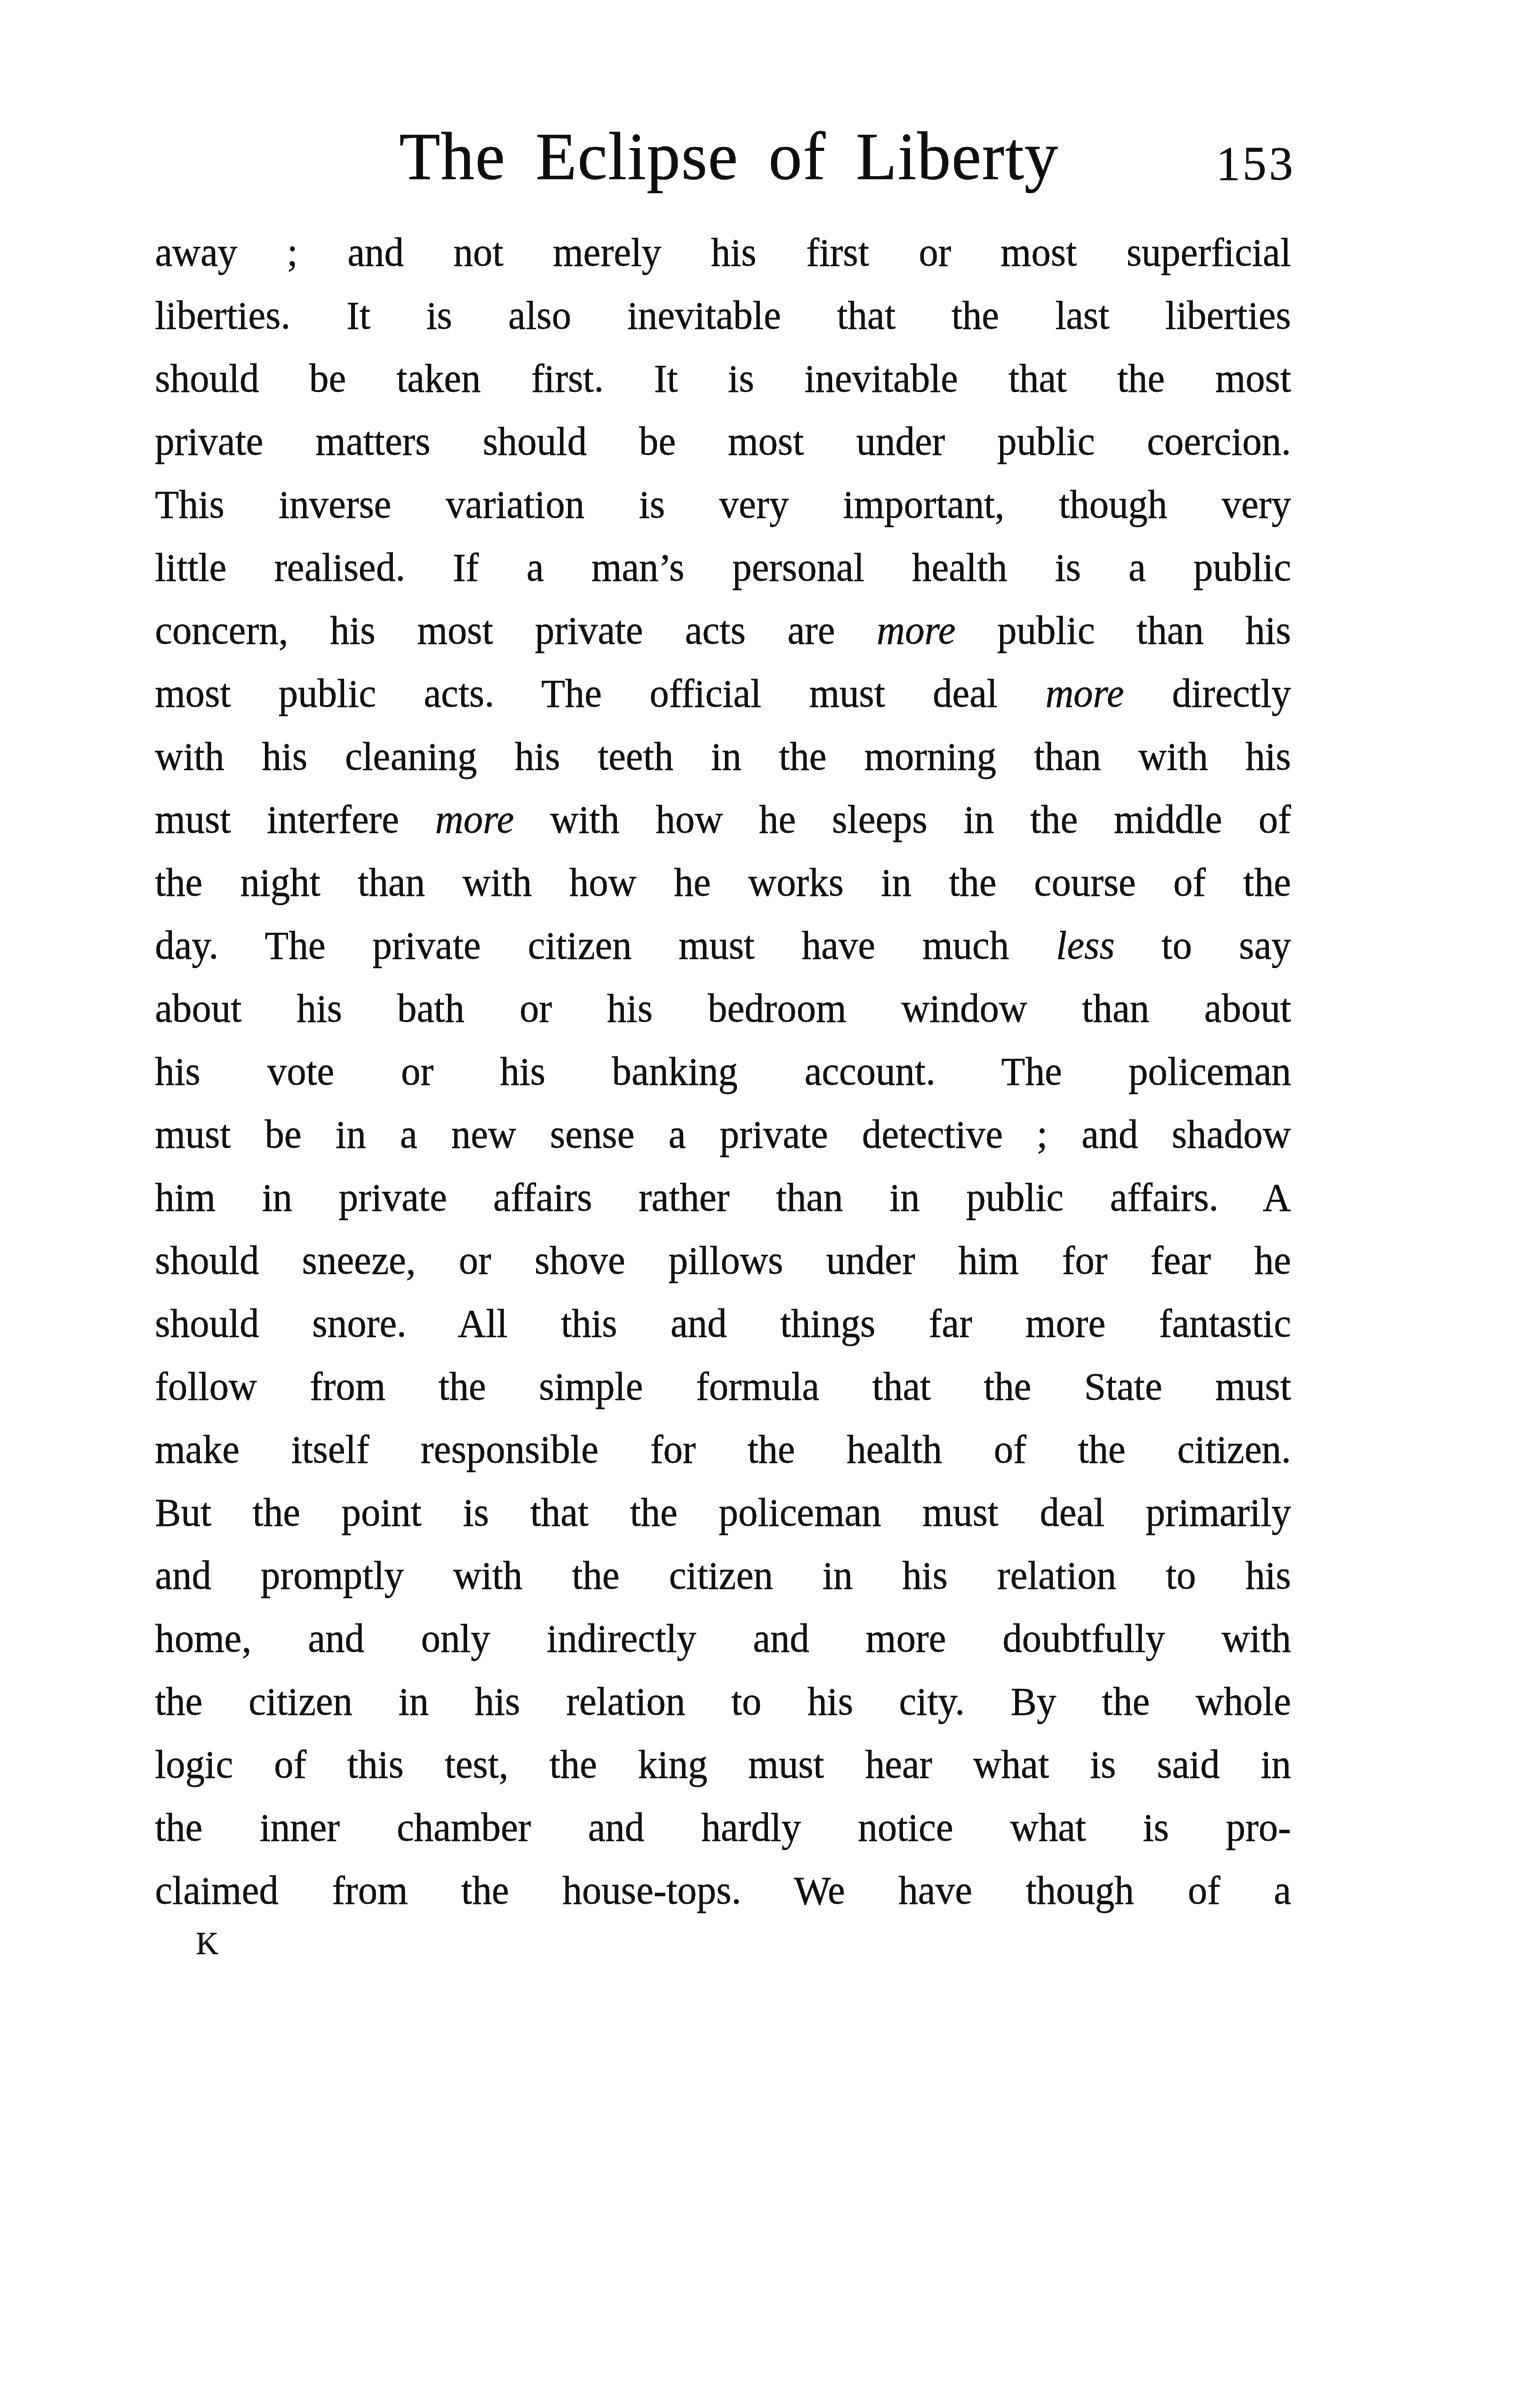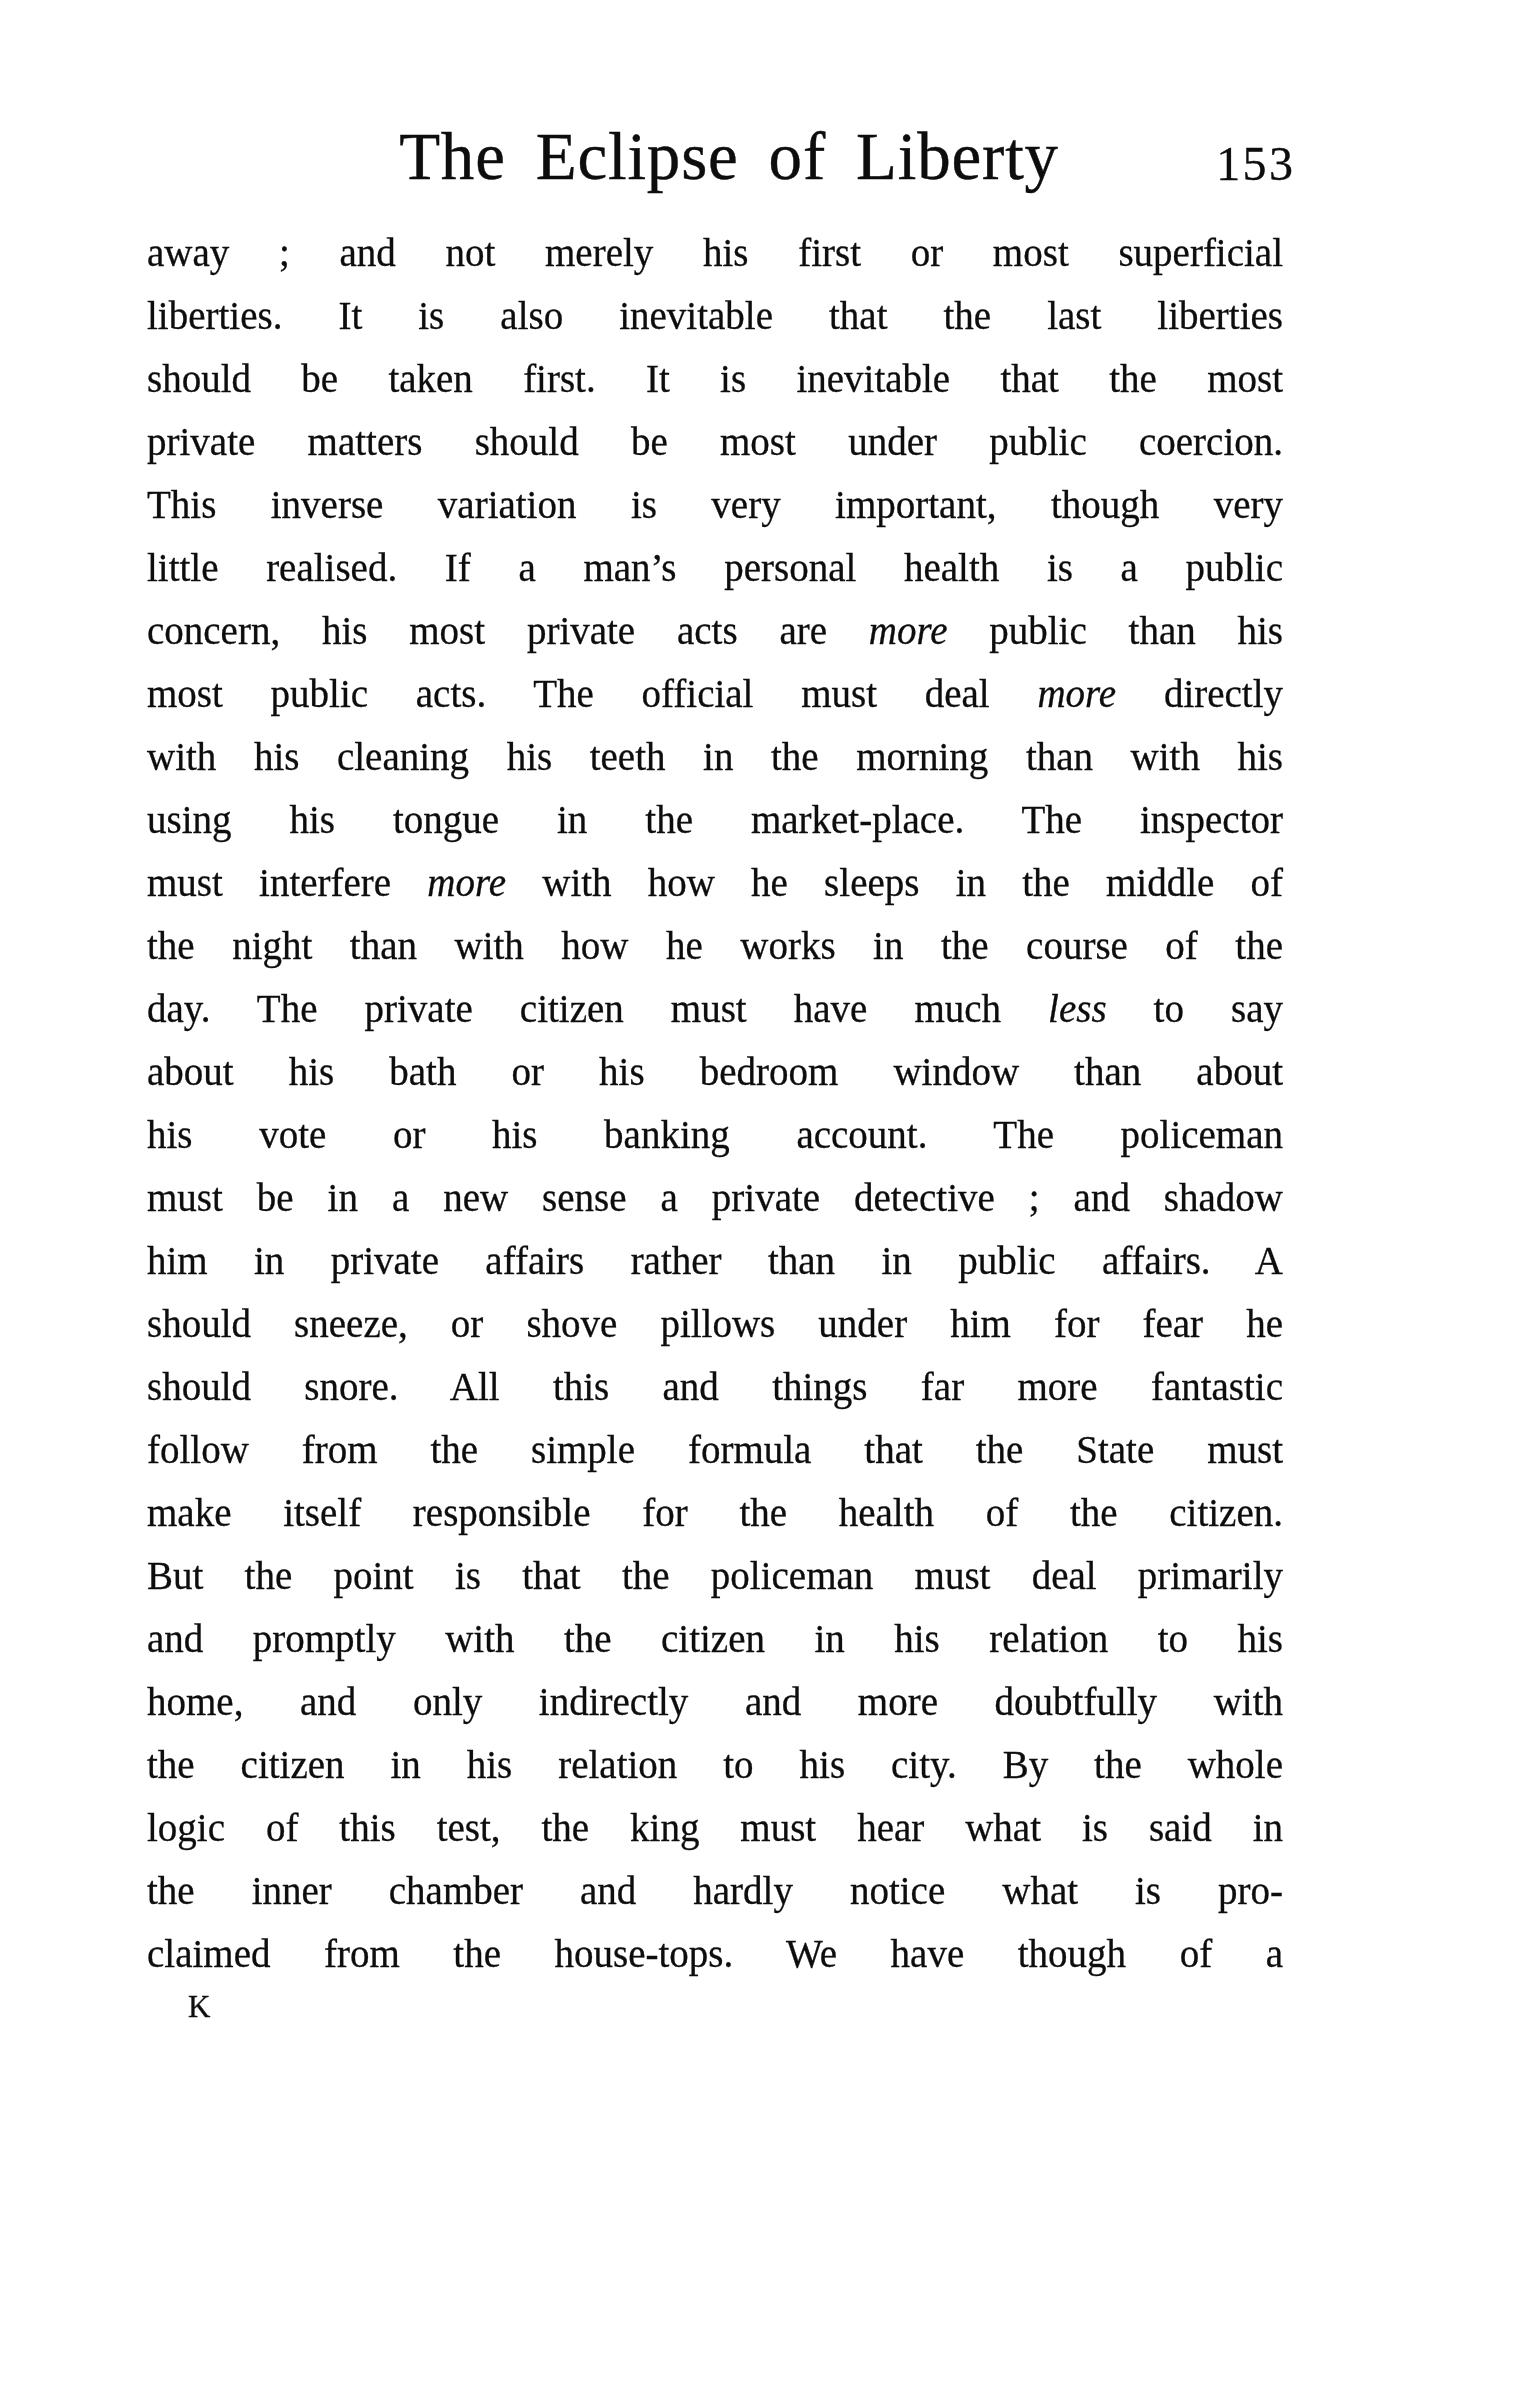--- a/index.html
+++ b/index.html
@@ -40,21 +40,21 @@
     right: 1.6px;
     top: 7.8px;
     font-size: 48px;
     line-height: 74px;
     letter-spacing: 2.4px;
     font-variant-numeric: oldstyle-nums;
     -webkit-text-stroke: 0.3px #0d0d0d;
   }
   .page-body {
     position: absolute;
-    left: 147px;
+    left: 155px;
     top: 201px;
     width: 1136px;
   }
   .line {
     font-size: 39px;
     line-height: 63px;
     height: 63px;
     text-align: justify;
     text-align-last: justify;
     -webkit-text-stroke: 0.3px #0d0d0d;
@@ -85,21 +85,20 @@
 
   <div class="line"><span class="">away ; and not merely his first or most superficial</span></div>
       <div class="line"><span class="">liberties. It is also inevitable that the last liberties</span></div>
       <div class="line"><span class="">should be taken first. It is inevitable that the most</span></div>
       <div class="line"><span class="">private matters should be most under public coercion.</span></div>
       <div class="line"><span class="">This inverse variation is very important, though very</span></div>
       <div class="line"><span class="">little realised. If a man’s personal health is a public</span></div>
       <div class="line"><span class="">concern, his most private acts are </span><span class="it">more</span><span class=""> public than his</span></div>
       <div class="line"><span class="">most public acts. The official must deal </span><span class="it">more</span><span class=""> directly</span></div>
       <div class="line"><span class="">with his cleaning his teeth in the morning than with his</span></div>
-      <div class="line"><span class="">using his tongue in the market-place. The inspector</span></div>
       <div class="line"><span class="">must interfere </span><span class="it">more</span><span class=""> with how he sleeps in the middle of</span></div>
       <div class="line"><span class="">the night than with how he works in the course of the</span></div>
       <div class="line"><span class="">day. The private citizen must have much </span><span class="it">less</span><span class=""> to say</span></div>
       <div class="line"><span class="">about his bath or his bedroom window than about</span></div>
       <div class="line"><span class="">his vote or his banking account. The policeman</span></div>
       <div class="line"><span class="">must be in a new sense a private detective ; and shadow</span></div>
       <div class="line"><span class="">him in private affairs rather than in public affairs. A</span></div>
       <div class="line"><span class="">should sneeze, or shove pillows under him for fear he</span></div>
       <div class="line"><span class="">should snore. All this and things far more fantastic</span></div>
       <div class="line"><span class="">follow from the simple formula that the State must</span></div>

